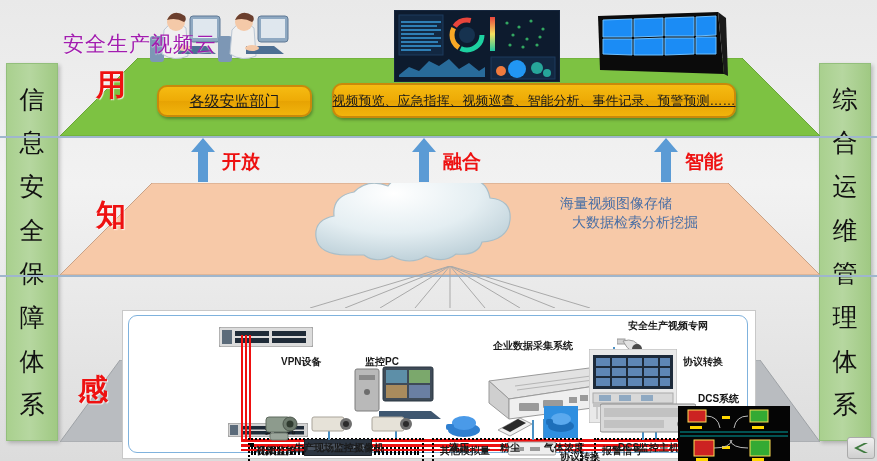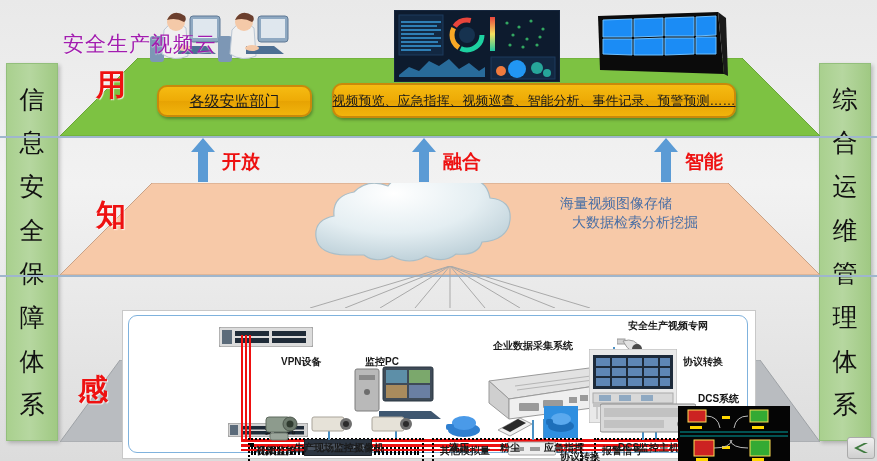--- a/index.html
+++ b/index.html
@@ -485,21 +485,21 @@
     <polygon points="8,18 24,9 32,13 16,22" fill="#2b2b2b"></polygon>
   </svg>
   <div class="dev-label" style="left:378px;top:131px;">粉尘</div>
 
   <svg class="dev-img" style="left:422px;top:96px;width:34px;height:32px;" viewBox="0 0 34 32">
     <rect x="0" y="0" width="34" height="32" fill="#2f8fe0"></rect>
     <ellipse cx="17" cy="20" rx="13" ry="6" fill="#1d6fba"></ellipse>
     <ellipse cx="17" cy="13" rx="10" ry="6" fill="#5aa9ee"></ellipse>
     <rect x="2" y="13" width="7" height="6" rx="2" fill="#1d6fba"></rect>
   </svg>
-  <div class="dev-label" style="left:422px;top:131px;">应急指挥</div>
+  <div class="dev-label" style="left:422px;top:131px;">气体浓度</div>
 
   <svg class="dev-img" style="left:478px;top:92px;width:96px;height:36px;" viewBox="0 0 96 36">
     <rect x="0" y="2" width="96" height="28" rx="2" fill="#d9d9d9" stroke="#8a8a8a"></rect>
     <rect x="4" y="6" width="88" height="9" fill="#c2c2c2"></rect>
     <rect x="4" y="18" width="60" height="8" fill="#c2c2c2"></rect>
     <circle cx="80" cy="22" r="3" fill="#8a8a8a"></circle>
     <circle cx="88" cy="22" r="3" fill="#8a8a8a"></circle>
   </svg>
   <div class="dev-label" style="left:496px;top:131px;">DCS监控主机</div>
 

